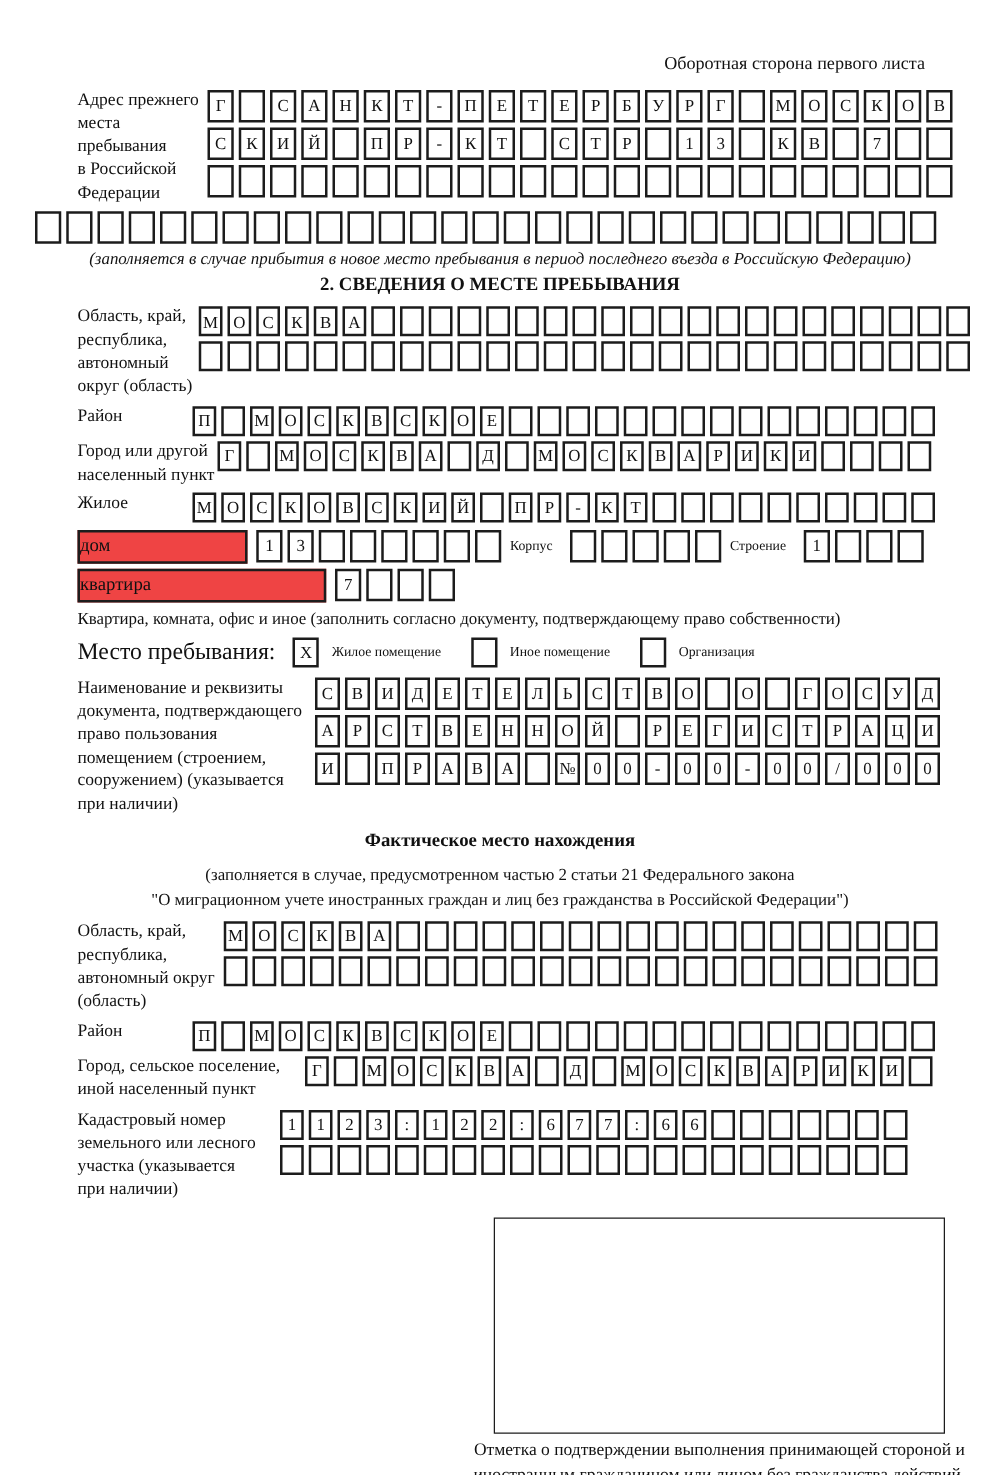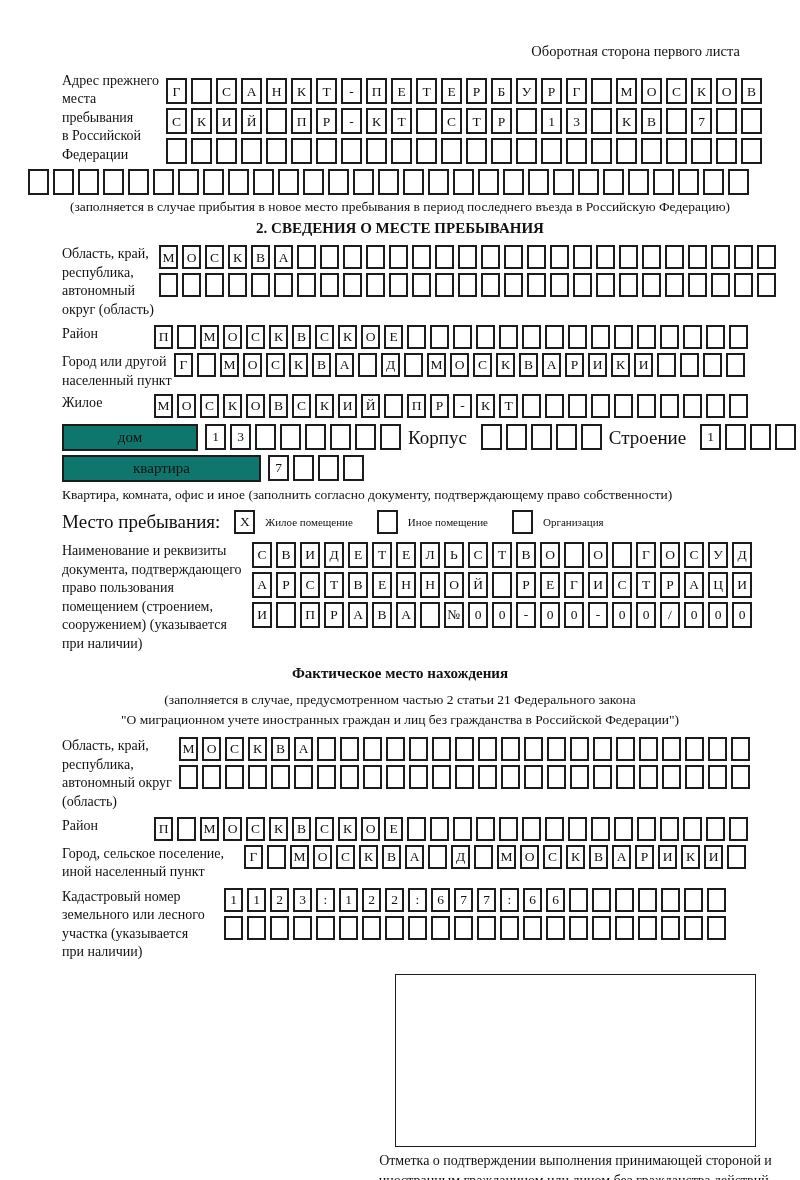--- a/index.html
+++ b/index.html
@@ -26,32 +26,32 @@
     border:2px solid #1c1c1c; display:flex; align-items:center; justify-content:center;
     font-size:13.5px; line-height:1; flex-shrink:0; background:#fff;
   }
   .addr .cell { width:21px; height:26px; }
   .sec  .cell { width:19px; height:24px; }
   .doc  .cell { width:20px; height:26px; }
 
   .fullrow { margin-left:28px; margin-top:5px; }
 
   .note { font-size:13.5px; }
-  .note.center { text-align:center; margin-top:4px; }
+  .note.center { text-align:center; margin-top:4px;font-style:italic; }
   .sec-title { text-align:center; font-weight:bold; font-size:15px; margin-top:5px; }
 
-  .mt4 { margin-top:4px; } .mt6 { margin-top:6px; } .mt8 { margin-top:8px; } .mt12 { margin-top:12px;align-items:flex-end; }
+  .mt4 { margin-top:4px; } .mt6 { margin-top:6px; } .mt8 { margin-top:8px; } .mt12 { margin-top:12px; }
 
   .bigbox {
     border:2px solid #1c1c1c; height:27px; display:flex; align-items:center;
-    justify-content:center; font-size:15px; flex-shrink:0; background:#0f766e;
+    justify-content:flex-start; font-size:15px; flex-shrink:0; background:#ef4444;
   }
   .housebox { width:136px; }
   .flatbox { width:199px; }
-  .inline-lbl { font-size:19px; line-height:27px; margin:0 7px; white-space:nowrap; }
+  .inline-lbl { font-size:11px; line-height:27px; margin:0 7px; white-space:nowrap; }
   .house-row .boxrow { margin-left:7px; }
 
   .note-indent { margin-left:62px; margin-top:5px; }
 
   .stay-row { align-items:center; margin-top:7px; }
   .stay-label { font-size:19px; margin-right:14px; }
   .checkbox {
     width:21px; height:24px; border:2px solid #1c1c1c; display:flex;
     align-items:center; justify-content:center; font-size:13.5px; flex-shrink:0;
   }

